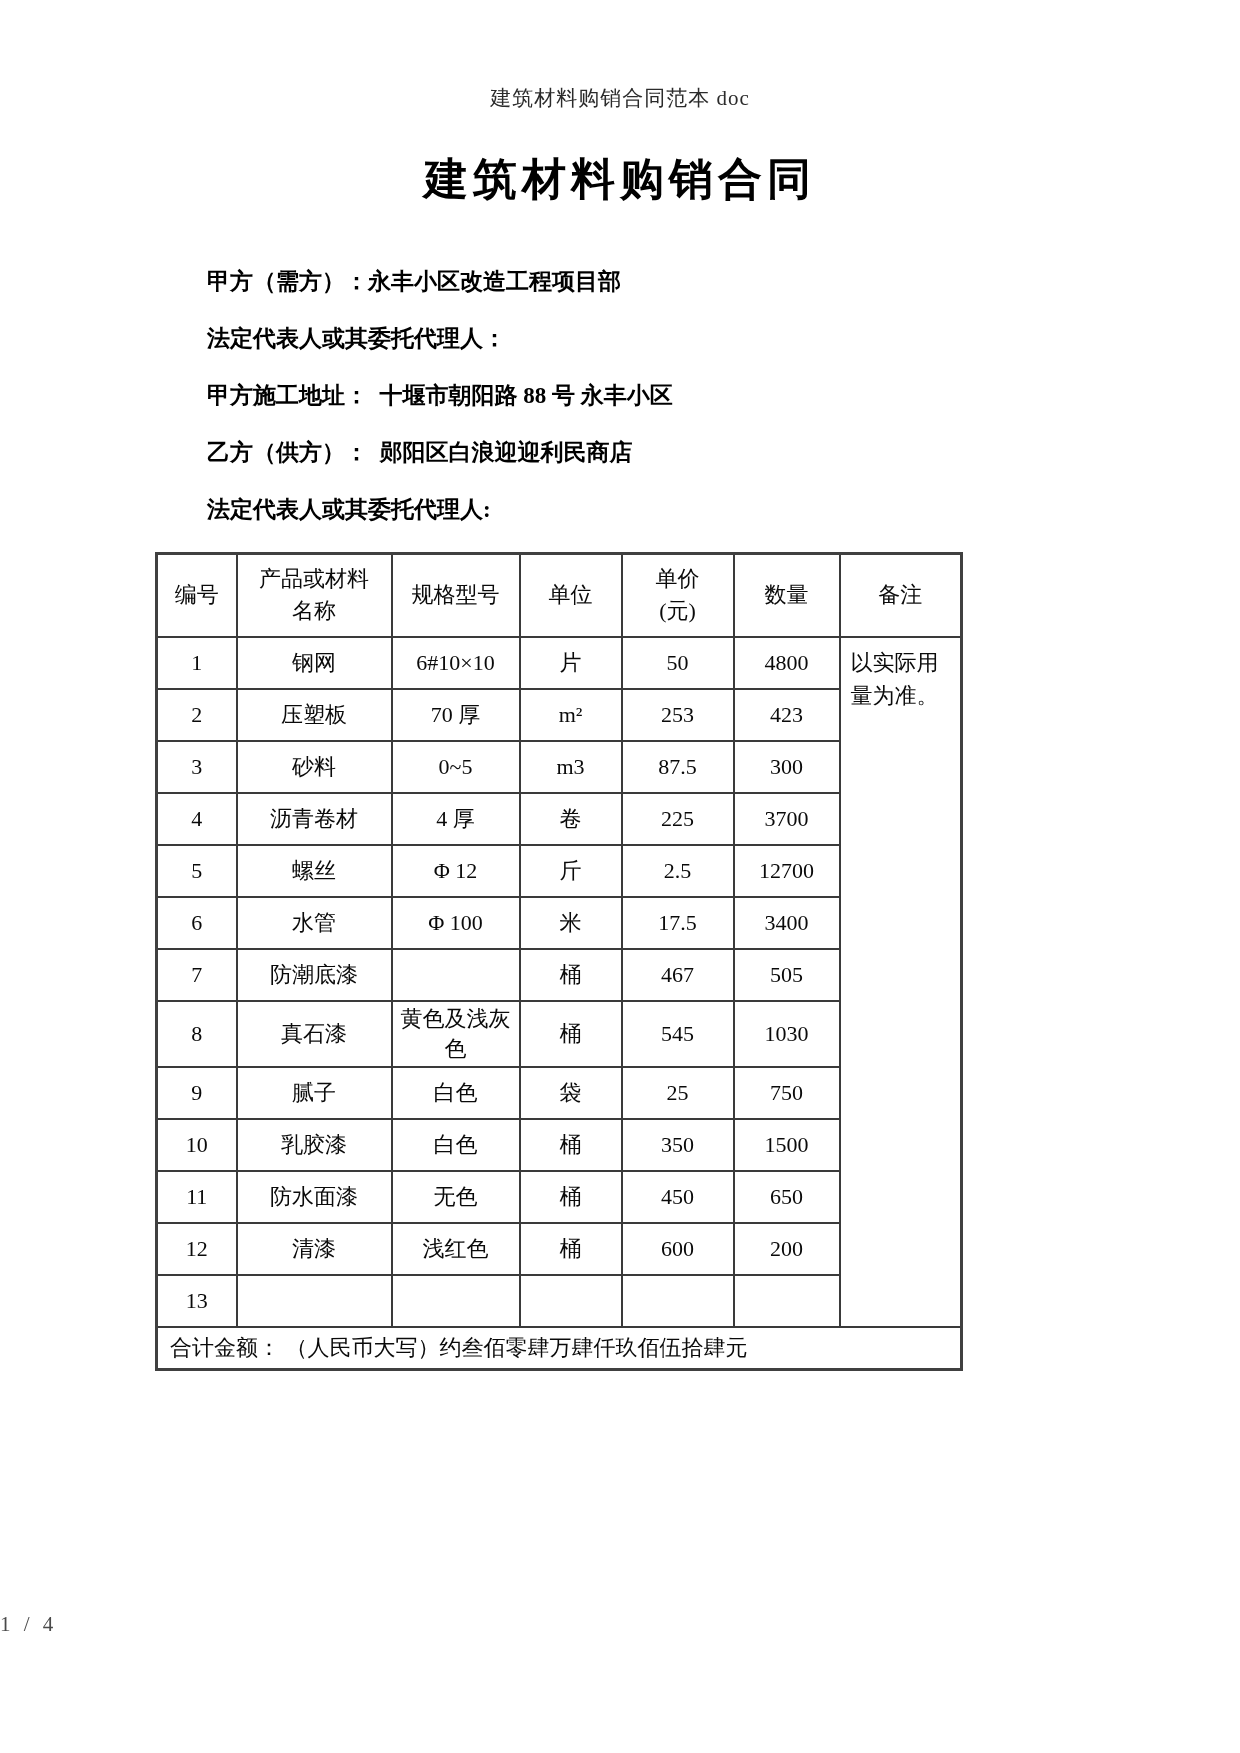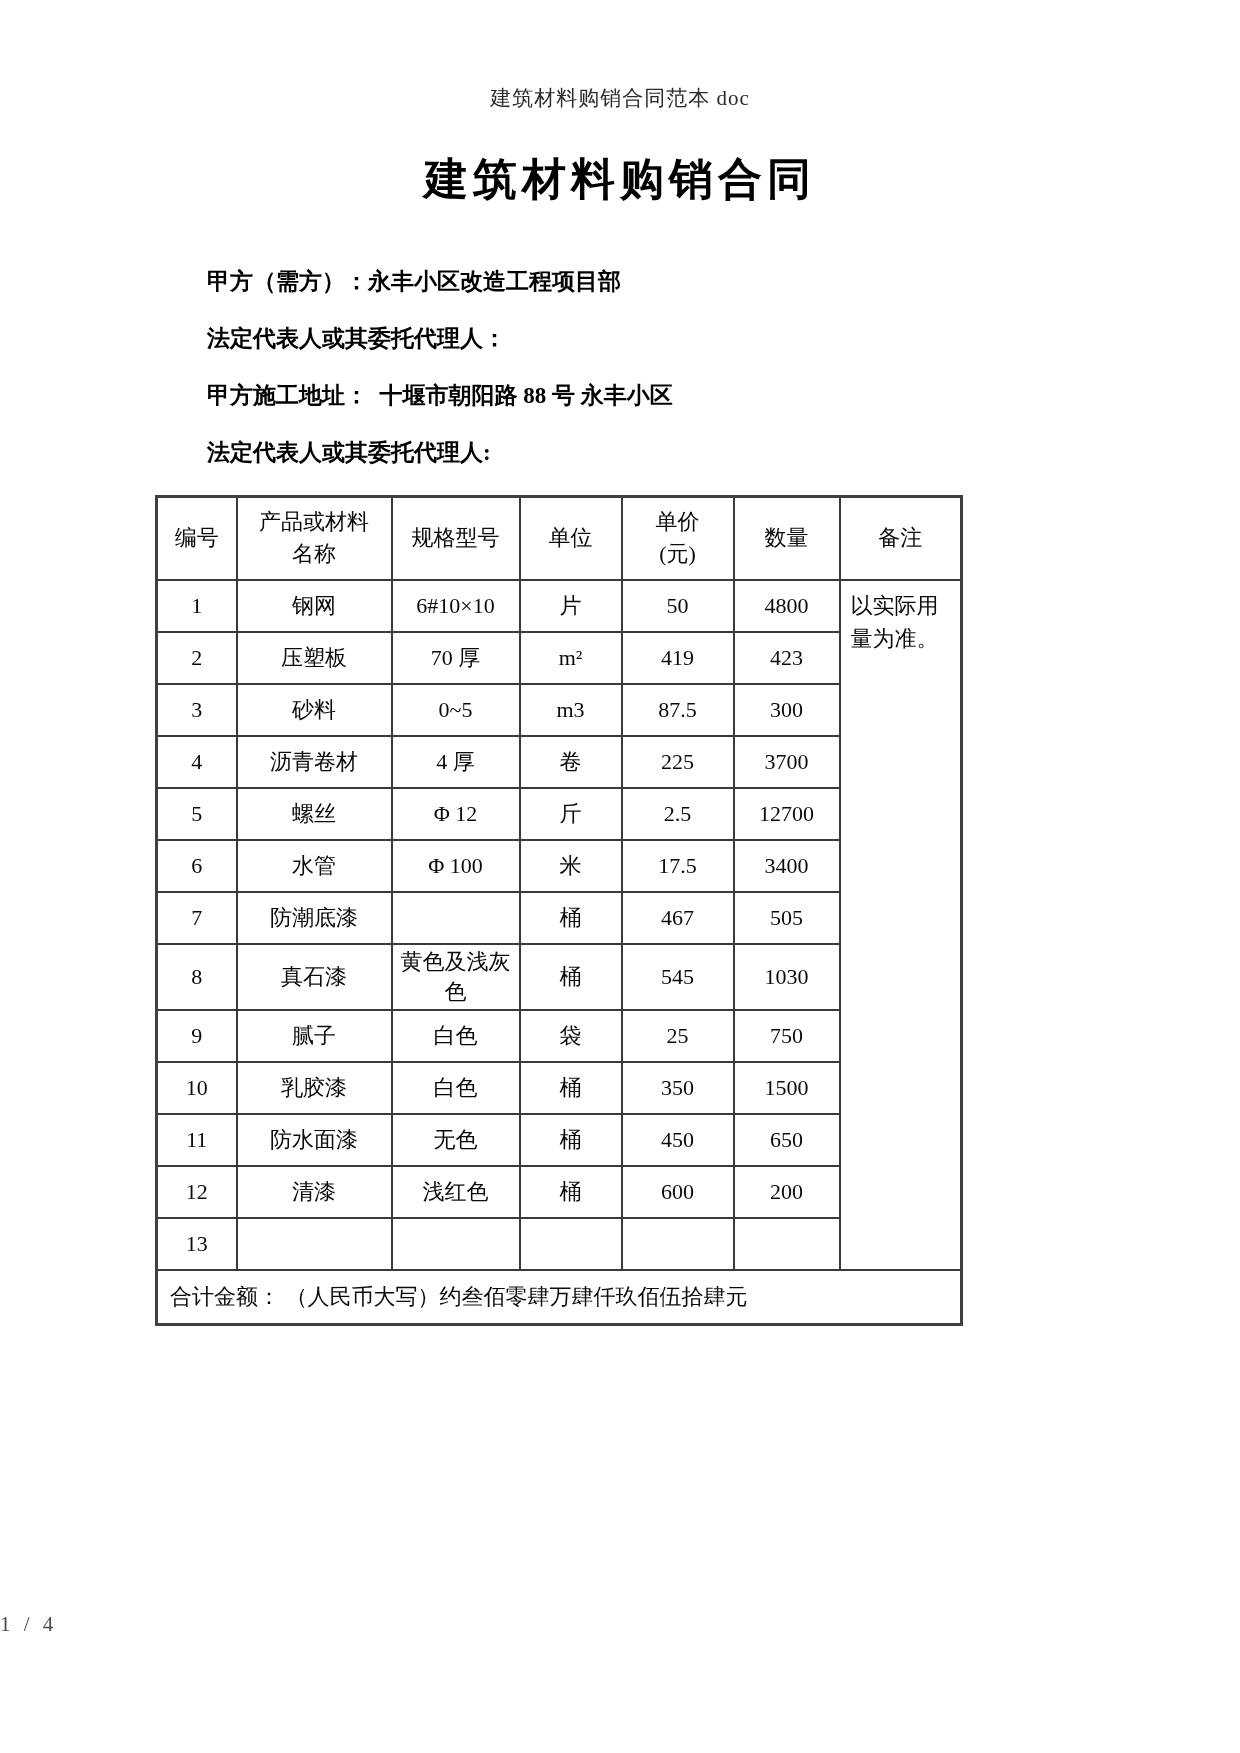--- a/index.html
+++ b/index.html
@@ -75,21 +75,21 @@
   .product-table thead tr { height: 83px; }
   .product-table thead th { white-space: pre-line; line-height: 1.45; }
   .product-table tbody tr { height: 52px; }
   .product-table tbody tr.tall { height: 66px; }
   .product-table td.remark-cell {
     vertical-align: top;
     text-align: left;
     padding: 8px 10px;
     line-height: 1.5;
   }
-  .product-table tfoot tr { height: 55px; }
+  .product-table tfoot tr { height: 43px; }
   .product-table tfoot td {
     text-align: left;
     padding-left: 12px;
     white-space: pre-wrap;
   }
   .page-footer {
     position: absolute;
     top: 1612px;
     left: 0;
     width: 100%;
@@ -103,20 +103,21 @@
 <body>
 
 <div class="page-header">建筑材料购销合同范本 doc</div>
 
 <h1 class="doc-title">建筑材料购销合同</h1>
 
 <div class="content">
   <p class="party-line">甲方（需方）：永丰小区改造工程项目部</p>
   <p class="party-line">法定代表人或其委托代理人：</p>
   <p class="party-line">甲方施工地址：  十堰市朝阳路 88 号 永丰小区</p>
+  <p class="party-line">乙方（供方）：  郧阳区白浪迎迎利民商店</p>
   <p class="party-line">法定代表人或其委托代理人:</p>
 
 
 
   <table class="product-table">
     <colgroup>
       <col style="width:80px">
         <col style="width:155px">
         <col style="width:128px">
       <col style="width:102px">
@@ -145,21 +146,21 @@
           <td>片</td>
           <td>50</td>
           <td>4800</td>
           <td rowspan="13" class="remark-cell">以实际用量为准。</td>
         </tr>
         <tr>
           <td>2</td>
           <td>压塑板</td>
           <td>70 厚</td>
           <td>m²</td>
-          <td>419</td>
+          <td>253</td>
           <td>423</td>
         </tr>
         <tr>
           <td>3</td>
           <td>砂料</td>
           <td>0~5</td>
           <td>m3</td>
           <td>87.5</td>
           <td>300</td>
         </tr>

